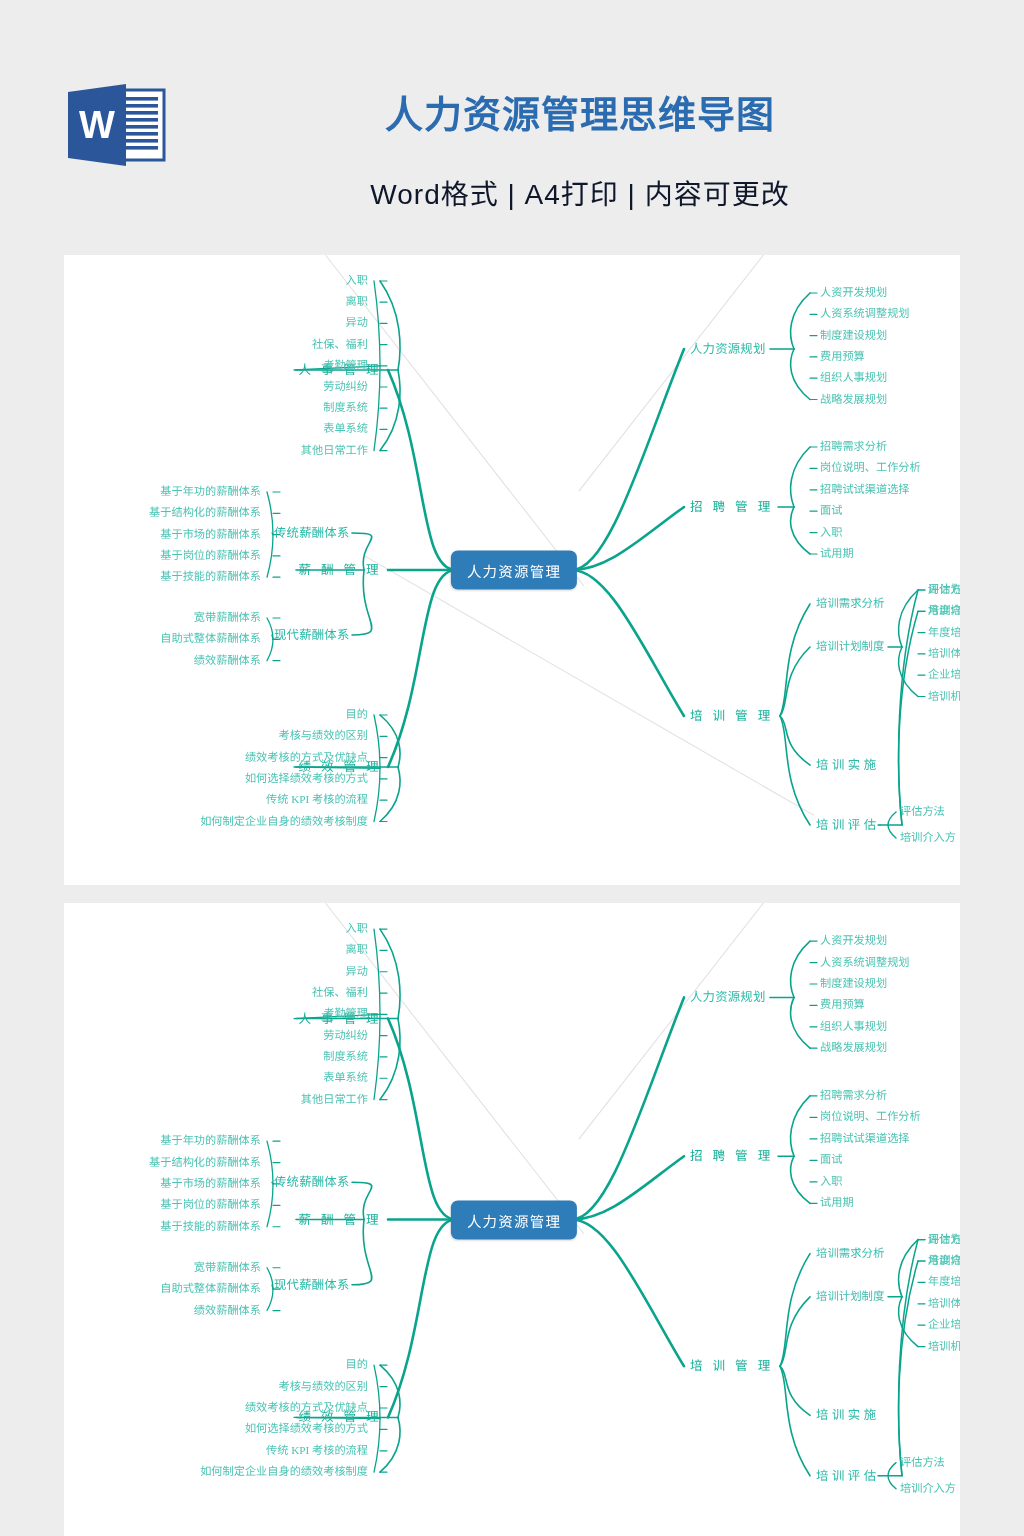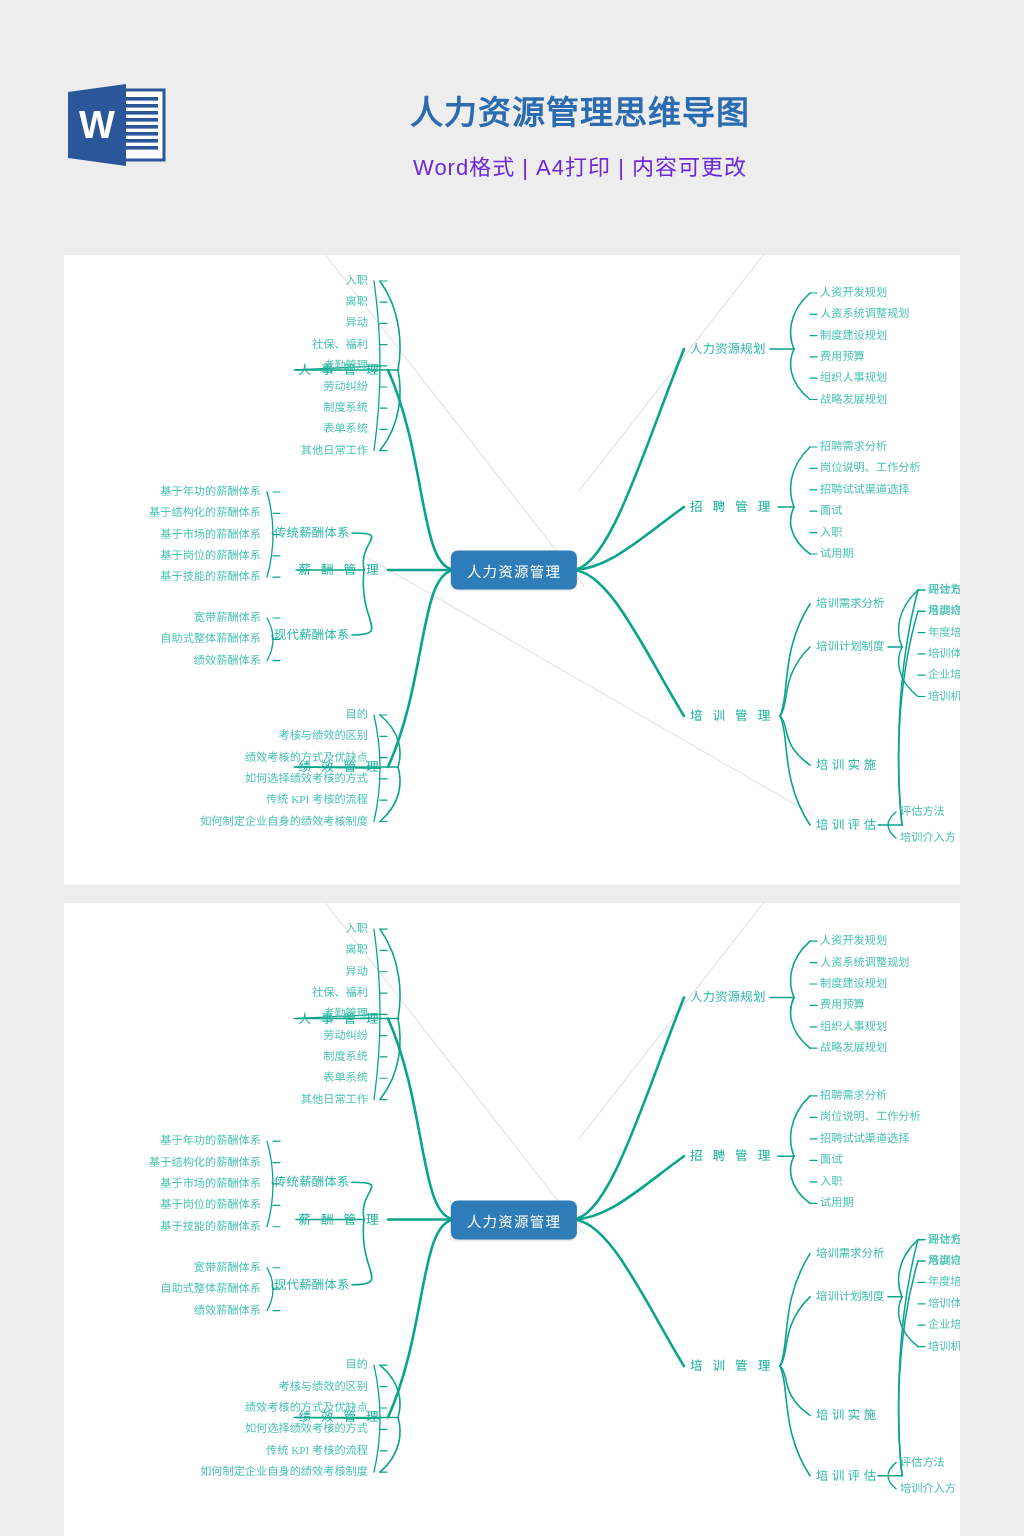--- a/index.html
+++ b/index.html
@@ -27,31 +27,31 @@
     width: 104px; height: 86px;
   }
   .header-text {
     position: absolute;
     left: 200px; top: 92px;
     width: 760px;
     text-align: center;
   }
   .header-title {
     font-family: "Liberation Sans", "DejaVu Sans", sans-serif;
-    font-size: 33px;
+    font-size: 38px;
     font-weight: bold;
     color: #2b6cb0;
     letter-spacing: 1px;
     line-height: 1.25;
   }
   .header-sub {
-    margin-top: 16px;
+    margin-top: 32px;
     font-family: "Liberation Sans", "DejaVu Sans", sans-serif;
-    font-size: 22px;
-    color: #6d28d9;
+    font-size: 28px;
+    color: #0f172a;
     letter-spacing: 1px;
   }
 
   
   .panel {
     position: absolute;
     left: 64px;
     background: #ffffff;
     overflow: hidden;
   }

